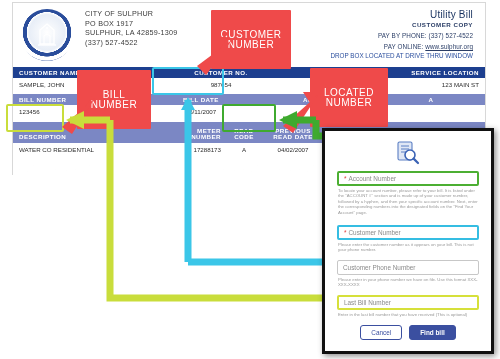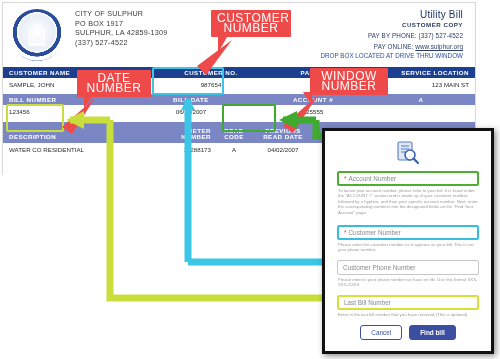--- a/index.html
+++ b/index.html
@@ -1,20 +1,20 @@
 <!DOCTYPE html>
 <html><head>
 <meta charset="utf-8">
 <style>
   html,body{margin:0;padding:0;background:#ffffff;}
   body{width:500px;height:359px;position:relative;overflow:hidden;
        font-family:"Liberation Sans",sans-serif;}
 
   
-  #bill{position:absolute;left:2px;top:2px;width:472px;height:172px;background:#fff;
+  #bill{position:absolute;left:12px;top:2px;width:472px;height:172px;background:#fff;
         border:1px solid #d8d8d8;border-bottom:none;overflow:hidden;}
   #bill:after{content:"";position:absolute;left:0;bottom:0;width:100%;height:10px;
         background:
           radial-gradient(circle at 6px 10px, #ffffff 5px, rgba(0,0,0,0) 6px),
           radial-gradient(circle at 20px 6px, #ffffff 5px, rgba(0,0,0,0) 6px),
           radial-gradient(circle at 34px 11px,#ffffff 5px, rgba(0,0,0,0) 6px),
           radial-gradient(circle at 48px 5px, #ffffff 5px, rgba(0,0,0,0) 6px);
         background-repeat:repeat-x;background-size:56px 12px;}
 
   .bill-head{display:flex;align-items:flex-start;padding:6px 8px 4px 8px;}
@@ -39,21 +39,21 @@
   .c{padding:0 6px;box-sizing:border-box;}
 
   
   .hl{position:absolute;box-sizing:border-box;border:2px solid;border-radius:2px;}
   .hl-cyan{border-color:#3bc6e8;}
   .hl-yellow{border-color:#c9dd3b;}
   .hl-green{border-color:#3faa2f;}
 
   
   .callout{position:absolute;background:#ef4a4a;color:#fff;text-align:center;
-           font-size:12px;line-height:9.5px;letter-spacing:.5px;padding:4px 6px;
+           font-size:10px;line-height:9.5px;letter-spacing:.5px;padding:20px 6px;
            border-radius:1px;}
   .tail{position:absolute;width:0;height:0;}
 
   
   #arrows{position:absolute;left:0;top:0;width:500px;height:359px;pointer-events:none;}
 
   
   #panel{position:absolute;left:322px;top:128px;width:172px;height:226px;
          background:#ffffff;border:3px solid #111;box-sizing:border-box;
          box-shadow:2px 2px 6px rgba(0,0,0,.45);}
@@ -156,27 +156,27 @@
 <div class="hl hl-yellow" style="left:6px;top:104px;width:58px;height:28px;"></div>
 <div class="hl hl-green" style="left:222px;top:104px;width:54px;height:28px;"></div>
 
 <div class="callout" style="left:211px;top:10px;width:68px;">
   <span>CUSTOMER</span><br>
   <span>NUMBER</span>
 </div>
 <div class="tail" style="left:218px;top:37px;border-left:9px solid #ef4a4a;border-bottom:16px solid transparent;"></div>
 
 <div class="callout" style="left:77px;top:70px;width:62px;">
-  <span>DATE</span><br>
+  <span>BILL</span><br>
   <span>NUMBER</span>
 </div>
 <div class="tail" style="left:84px;top:95px;border-left:9px solid #ef4a4a;border-bottom:14px solid transparent;"></div>
 
 <div class="callout" style="left:310px;top:68px;width:66px;">
-  <span>WINDOW</span><br>
+  <span>LOCATED</span><br>
   <span>NUMBER</span>
 </div>
 <div class="tail" style="left:303px;top:92px;border-right:9px solid #ef4a4a;border-bottom:14px solid transparent;"></div>
 
 <svg id="arrows" viewBox="0 0 500 359">
 
   <path d="M232 40 L197 66 L206 75 Z" fill="#ef4a4a"></path>
   <path d="M95 98 L62 127 L72 134 Z" fill="#ef4a4a"></path>
   <path d="M318 95 L283 126 L293 133 Z" fill="#ef4a4a"></path>
 

